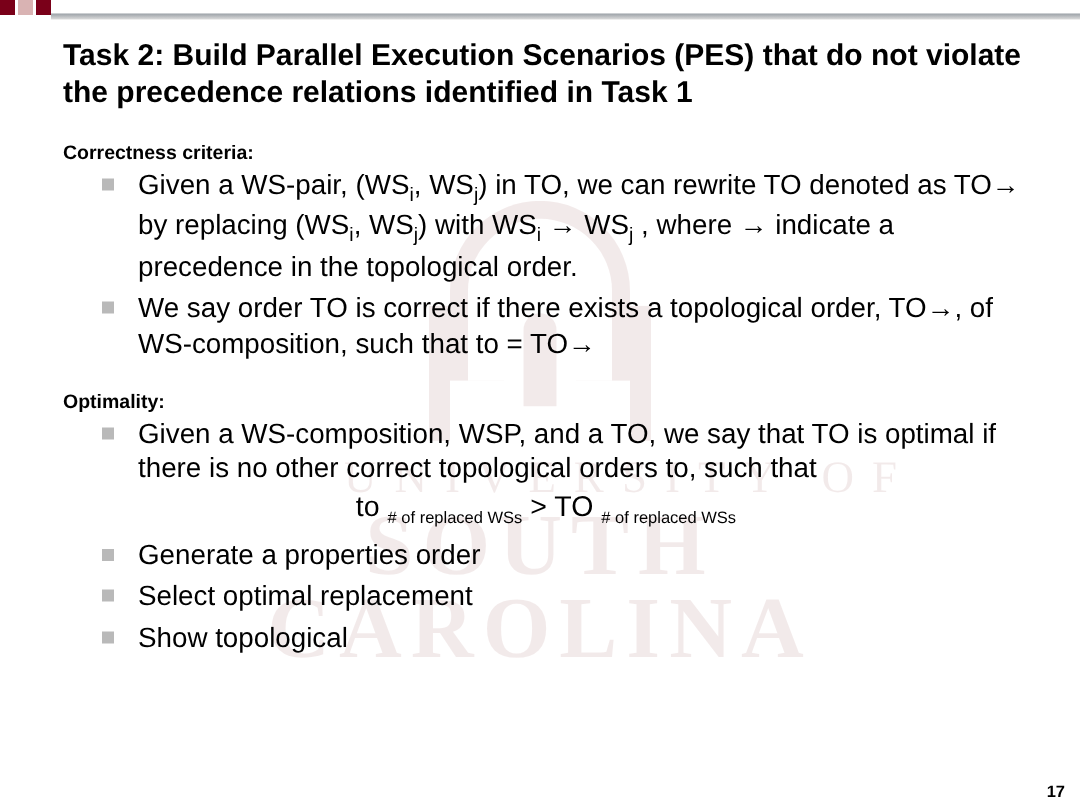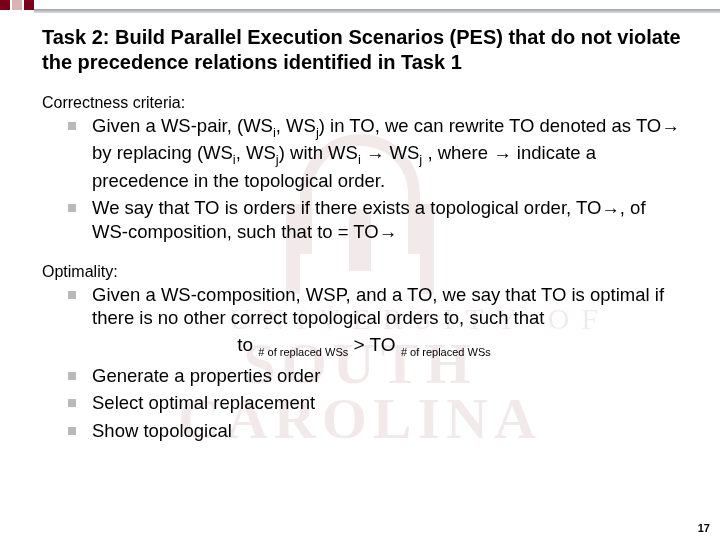--- a/index.html
+++ b/index.html
@@ -109,22 +109,22 @@
     padding: 25px 34px 0 42px;
     color: #000;
   }
   .title {
     font-size: 20px;
     font-weight: bold;
     line-height: 1.25;
     margin-bottom: 10px;
   }
   .section-label {
-    font-size: 16px;
-    font-weight: normal;
+    font-size: 13px;
+    font-weight: bold;
     margin-top: 19px;
     margin-bottom: 2px;
   }
   .bullets {
     list-style: none;
     padding-left: 26px;
   }
   .bullets li {
     position: relative;
     font-size: 18.5px;
@@ -185,21 +185,21 @@
 </div>
 
 <div class="content">
   <div class="title">Task 2: Build Parallel Execution Scenarios (PES) that do not violate the precedence relations identified in Task 1</div>
 
   <div class="section-label">Correctness criteria:</div>
   <ul class="bullets">
     <li>
       <span>Given a WS-pair, (WS</span><span class="sub-i">i</span><span>, WS</span><span class="sub-i">j</span><span>) in TO, we can rewrite TO denoted as TO→ by replacing (WS</span><span class="sub-i">i</span><span>, WS</span><span class="sub-i">j</span><span>) with WS</span><span class="sub-i">i</span><span> → WS</span><span class="sub-i">j</span><span> , where → indicate a precedence in the topological order.</span>
     </li>
-    <li>We say that TO is orders if there exists a topological order, TO→, of WS-composition, such that  to = TO→</li>
+    <li>We say order TO is correct if there exists a topological order, TO→, of WS-composition, such that  to = TO→</li>
   </ul>
 
   <div class="section-label">Optimality:</div>
   <ul class="bullets">
     <li>Given a WS-composition, WSP, and a TO, we say that TO is optimal if there is no other correct topological orders to, such that</li>
   </ul>
 
   <div class="formula">
     <span>to </span><span class="sub"># of replaced WSs</span><span> &gt; TO </span><span class="sub"># of replaced WSs</span>
   </div>

